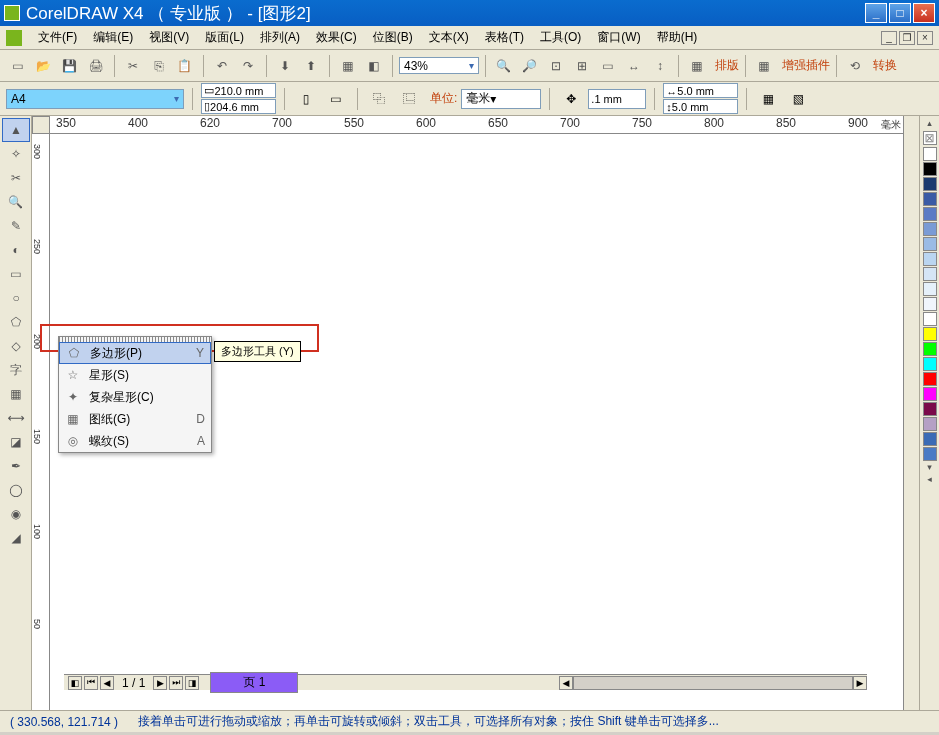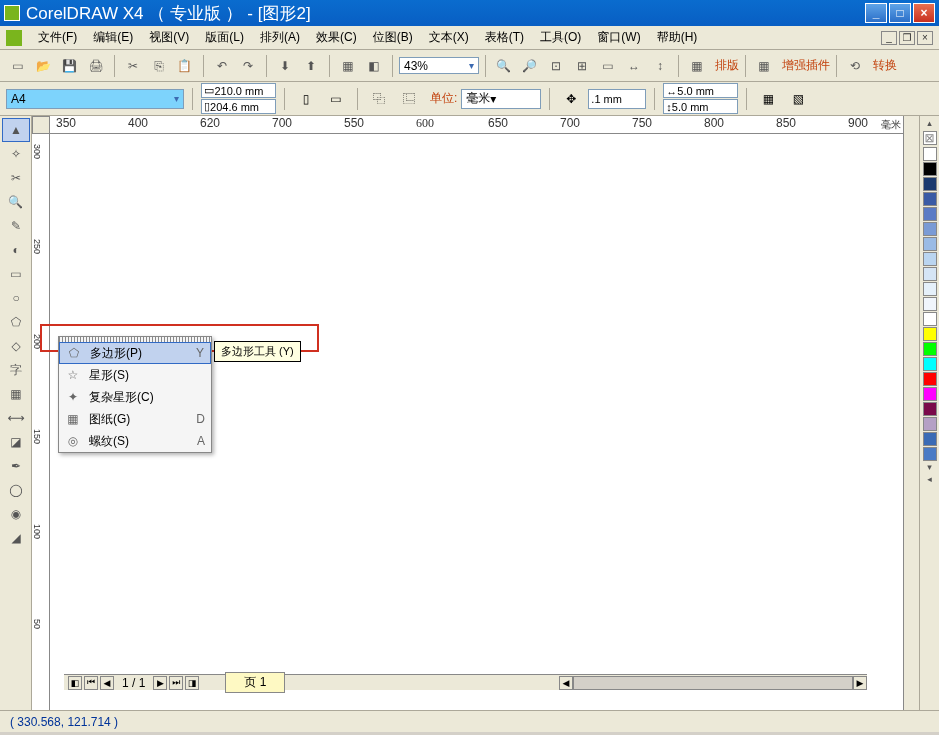--- a/index.html
+++ b/index.html
@@ -49,21 +49,21 @@
 .flyout-item-key { color: #666; }
 .tooltip-box { position: absolute; left: 182px; top: 225px; background: #ffffe1; border: 1px solid #000; padding: 2px 6px; font-size: 11px; z-index: 101; }
 .color-palette { width: 20px; background: #ece9d8; border-left: 1px solid #aca899; display: flex; flex-direction: column; padding: 2px; gap: 0; }
 .color-swatch { width: 14px; height: 14px; border: 1px solid #888; margin: 1px auto; }
 .color-nav { height: 12px; text-align: center; font-size: 9px; color: #555; }
 .scrollbar-v { width: 16px; background: #ece9d8; border-left: 1px solid #888; }
 .bottom-area { position: absolute; left: 32px; right: 36px; bottom: 0; height: 36px; }
 .scrollbar-h { height: 16px; background: #ece9d8; border-top: 1px solid #888; display: flex; align-items: center; }
 .page-nav { display: flex; align-items: center; gap: 2px; padding: 0 4px; height: 100%; }
 .page-nav-btn { width: 14px; height: 14px; background: #ece9d8; border: 1px solid #888; display: flex; align-items: center; justify-content: center; font-size: 9px; }
-.page-tab { padding: 1px 18px; background: #fef9c3; border: 1px solid #888; margin-left: 24px; }
+.page-tab { padding: 1px 32px; background: #8b5cf6; border: 1px solid #888; margin-left: 9px; }
 .statusbar { height: 22px; background: #ece9d8; border-top: 1px solid #aca899; display: flex; align-items: center; padding: 0 10px; gap: 20px; color: #003399; font-size: 12px; }
 .unit-label { position: absolute; right: 2px; top: 2px; font-size: 10px; color: #333; }
 </style>
 </head>
 <body>
 
 <div class="titlebar">
   <div class="titlebar-icon"></div>
   <div class="titlebar-text">CorelDRAW X4 （ 专业版 ） - [图形2]</div>
   <div class="titlebar-buttons">
@@ -197,21 +197,21 @@
 
   <div class="canvas-area">
     <div class="ruler-corner"></div>
     <div class="ruler-h" id="ruler-h">
       <span class="unit-label">毫米</span>
     <span class="ruler-tick-h" style="left: 24px;">350</span>
         <span class="ruler-tick-h" style="left: 96px;">400</span>
         <span class="ruler-tick-h" style="left: 168px;">620</span>
         <span class="ruler-tick-h" style="left: 240px;">700</span>
         <span class="ruler-tick-h" style="left: 312px;">550</span>
-        <span class="ruler-tick-h" style="left: 384px; font-family: Liberation Serif, serif;">600</span>
+        <span class="ruler-tick-h" style="left: 384px;">600</span>
         <span class="ruler-tick-h" style="left: 456px;">650</span>
         <span class="ruler-tick-h" style="left: 528px;">700</span>
         <span class="ruler-tick-h" style="left: 600px; text-align: right;">750</span>
         <span class="ruler-tick-h" style="left: 672px;">800</span>
         <span class="ruler-tick-h" style="left: 744px;">850</span>
         <span class="ruler-tick-h" style="left: 816px;">900</span>
       </div>
     <div class="ruler-v" id="ruler-v">
         <span class="ruler-tick-v" style="top: 10px;">300</span>
         <span class="ruler-tick-v" style="top: 105px;">250</span>
@@ -307,13 +307,14 @@
         <div class="color-swatch" style="background: rgb(58, 107, 181);"></div>
         <div class="color-swatch" style="background: rgb(74, 123, 197);"></div>
       </div>
     <div class="color-nav">▾</div>
     <div class="color-nav">◂</div>
   </div>
 </div>
 
 <div class="statusbar">
   <span>( 330.568, 121.714 )</span>
+  <span>接着单击可进行拖动或缩放；再单击可旋转或倾斜；双击工具，可选择所有对象；按住 Shift 键单击可选择多...</span>
 </div>
 
 </body></html>

